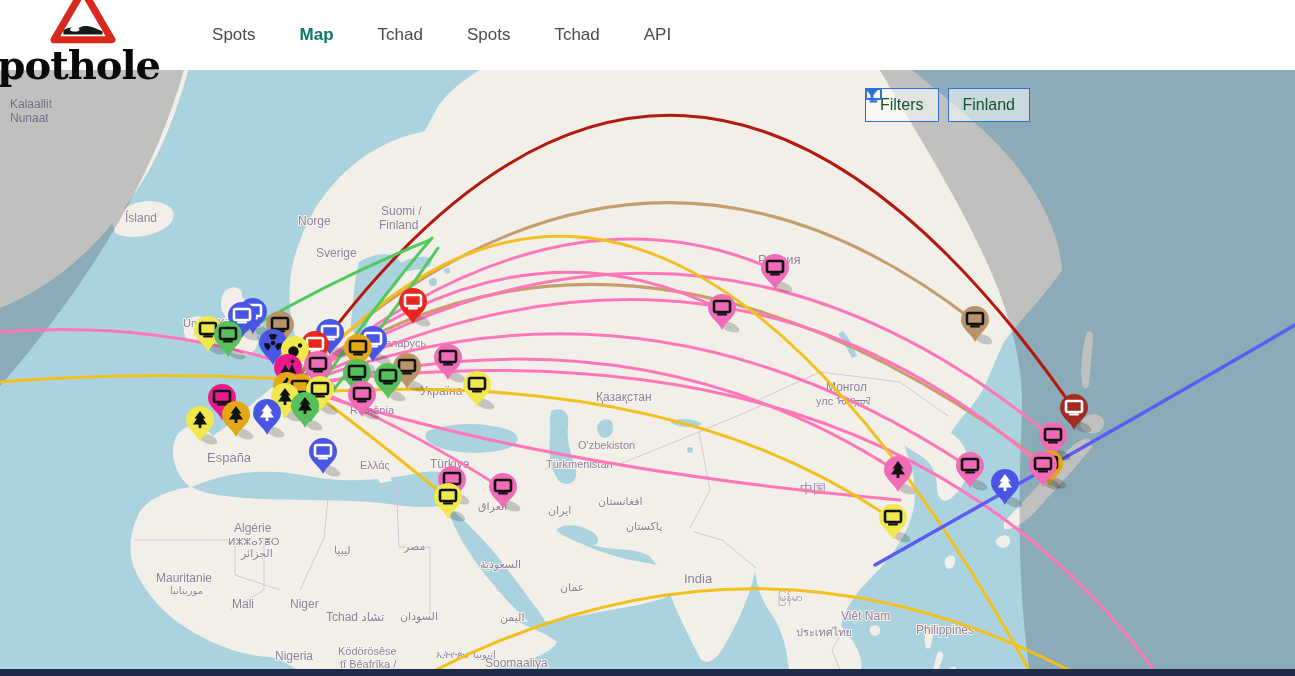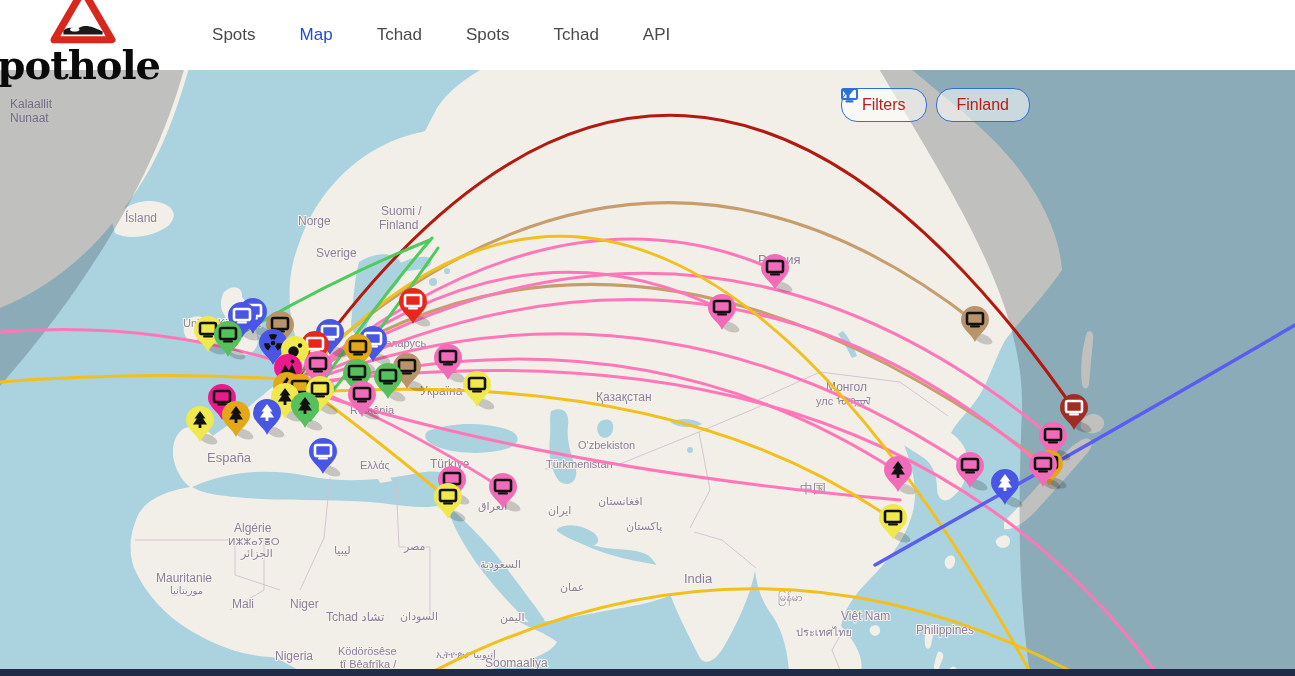--- a/index.html
+++ b/index.html
@@ -5,28 +5,28 @@
   html,body{margin:0;padding:0;width:1295px;height:676px;overflow:hidden;
     font-family:"Liberation Sans",sans-serif;background:#fff;}
   
   header{height:70px;display:flex;align-items:center;background:#fff;position:relative;z-index:5;}
   .logo{display:flex;align-items:center;margin-left:6px;cursor:pointer;flex-direction:column;}
   .logo svg{display:block;}
   .logo-text{font-family:"DejaVu Serif",serif;font-weight:bold;font-size:40px;color:#0a0a0a;
     letter-spacing:-1px;margin-left:-30px;line-height:1;}
   nav{margin-left:52px;display:flex;align-items:flex-end;}
   nav a{font-size:17px;color:#4a4a4a;text-decoration:none;margin-right:44px;cursor:pointer;}
-  nav a.active{color:#1d4ed8;font-weight:normal;}
+  nav a.active{color:#0f766e;font-weight:bold;}
   
   .map-wrap{position:relative;width:1046px;height:599px;background:#aad3df;}
   .map-wrap svg{position:absolute;left:0;top:0;}
   .map-controls{position:absolute;top:18px;right:16px;display:flex;gap:9px;z-index:10;}
-  .map-controls button{display:flex;align-items:center;gap:7px;padding:7px 20px;
-    font-family:"Liberation Sans",sans-serif;font-size:16px;color:#b91c1c;
-    border:1px solid #2b72d3;border-radius:16px;background:rgba(255,255,255,0.55);cursor:pointer;}
+  .map-controls button{display:flex;align-items:center;gap:7px;padding:7px 14px;
+    font-family:"Liberation Sans",sans-serif;font-size:16px;color:#14532d;
+    border:1px solid #2b72d3;border-radius:0;background:rgba(255,255,255,0.55);cursor:pointer;}
   .map-controls button svg{display:block;}
   
   footer{height:7px;background:#1f2b47;}
   text.maplabel{font-family:"Liberation Sans","DejaVu Sans",sans-serif;
     paint-order:stroke;stroke:#f6f3ec;stroke-width:2px;}
 </style>
 </head>
 <body>
 
 <header>

